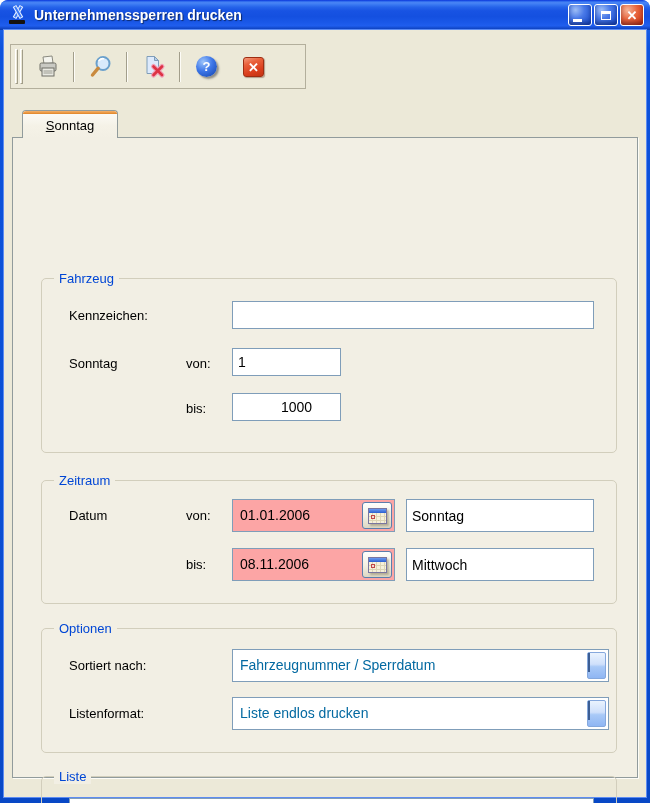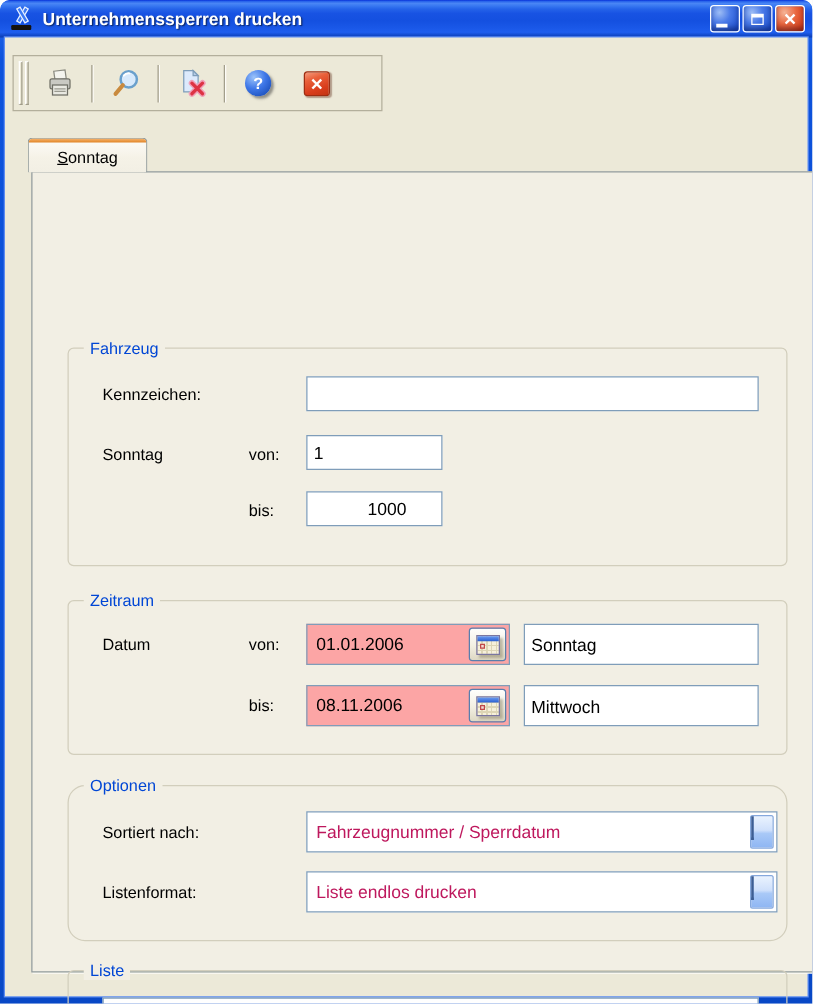--- a/index.html
+++ b/index.html
@@ -51,45 +51,45 @@
     box-shadow:1px 1px 1px rgba(90,40,20,.4);}
   
   .tab{left:18px;top:80px;width:96px;height:28px;z-index:3;
     background:linear-gradient(180deg,#fdfcf9 0%,#f5f2e7 55%,#f2efe4 100%);
     border:1px solid #919b9c;border-bottom:none;border-radius:4px 4px 0 0;cursor:pointer;}
   .tab::before{content:"";position:absolute;left:0;right:0;top:0;height:3px;border-radius:3px 3px 0 0;
     background:linear-gradient(180deg,#f6b26b,#e08426);}
   .tab-label{display:block;text-align:center;margin-top:7px;font-size:13px;color:#000;}
   .tab-label::first-letter{text-decoration:underline;}
   .panel{left:8px;top:107px;width:626px;height:641px;background:#f2efe4;border:1px solid #919b9c;z-index:2;
-    box-shadow:1px 1px 0 #fdfcf7;margin-left:13px;}
+    box-shadow:1px 1px 0 #fdfcf7;}
   
   .group{position:absolute;border:1px solid #d2cebc;border-radius:5px;}
   .group-title{position:absolute;top:-8px;left:12px;padding:0 5px;background:#f2efe4;color:#0046d5;font-size:13px;}
   .g-fahrzeug{left:28px;top:140px;width:576px;height:175px;}
   .g-zeitraum{left:28px;top:342px;width:576px;height:124px;}
-  .g-optionen{left:28px;top:490px;width:576px;height:125px;border-radius:14px;}
+  .g-optionen{left:28px;top:490px;width:576px;height:125px;}
   .g-titel{left:28px;top:638px;width:576px;height:79px;}
   .lbl{position:absolute;font-size:13px;color:#000;line-height:16px;white-space:nowrap;}
   
   .txt{position:absolute;border:1px solid #7f9db9;background:#fff;color:#000;
     font-family:"Liberation Sans",sans-serif;font-size:14px;padding:0 5px;outline:none;}
   .datewrap{position:absolute;border:1px solid #7f9db9;background:#fca5a5;}
   .date-text{position:absolute;left:7px;top:0;line-height:31px;font-size:14px;color:#000;}
   .cal-btn{position:absolute;right:2px;top:2px;bottom:2px;width:30px;border:1px solid #5a7ead;border-radius:3px;
     background:linear-gradient(180deg,#fefefc 0%,#f2efe2 55%,#ddd8c4 100%);cursor:pointer;
     display:flex;align-items:center;justify-content:center;}
   .cal-icon{position:relative;width:19px;height:16px;background:#f6f0da;border:1px solid #7a76a0;
     background-image:repeating-linear-gradient(to right,transparent 0 3px,#ddd5b5 3px 4px),
                      repeating-linear-gradient(to bottom,transparent 0 3px,#ddd5b5 3px 4px);
     box-shadow:2px 2px 2px rgba(120,110,80,.45);}
   .cal-top{position:absolute;top:0;left:0;right:0;height:4px;background:linear-gradient(180deg,#6b9af0,#2a5fd0);}
   .cal-red{position:absolute;top:6px;left:2px;width:4px;height:4px;border:1px solid #c04848;background:#f2dcd4;}
   .combo{position:absolute;border:1px solid #7f9db9;background:#fff;cursor:pointer;}
-  .combo-text{position:absolute;left:7px;top:0;line-height:31px;font-size:14px;color:#be185d;white-space:nowrap;}
+  .combo-text{position:absolute;left:7px;top:0;line-height:31px;font-size:14px;color:#0369a1;white-space:nowrap;}
   .combo-btn{position:absolute;right:2px;top:2px;bottom:2px;width:19px;border:1px solid #85a8dd;border-radius:2px;
     background:linear-gradient(180deg,#eaf3fe 0%,#cfe0fb 45%,#a9c9f7 55%,#8fb6f3 100%);}
   .chev{width:7px;height:7px;border-right:2px solid #3c5e94;border-bottom:2px solid #3c5e94;
     transform:rotate(45deg);margin:8px auto 0;}
 </style>
 </head>
 <body>
 
 <div class="window">
 

